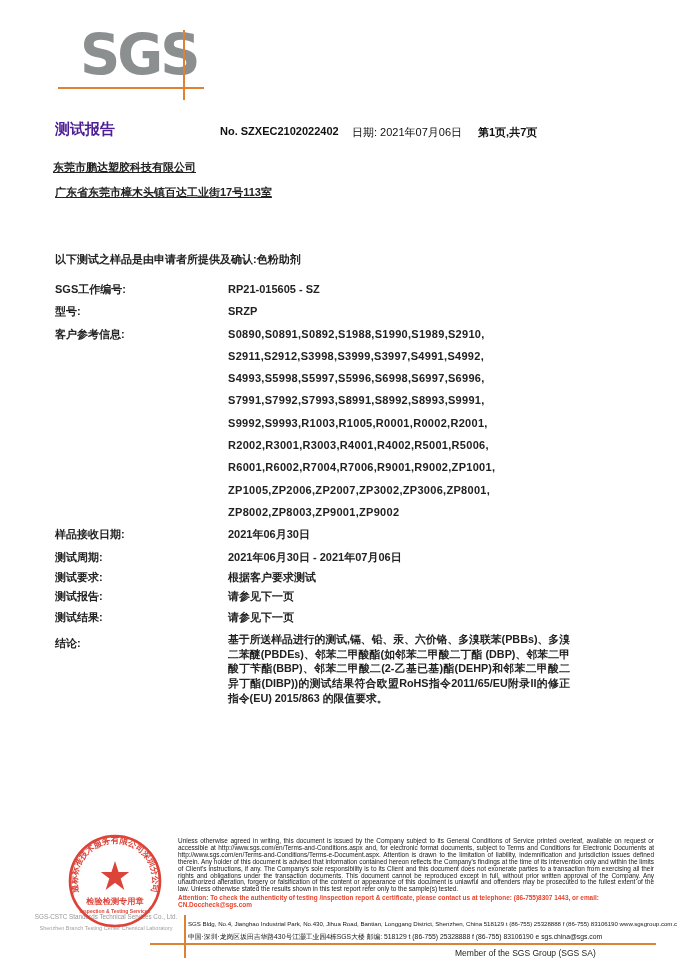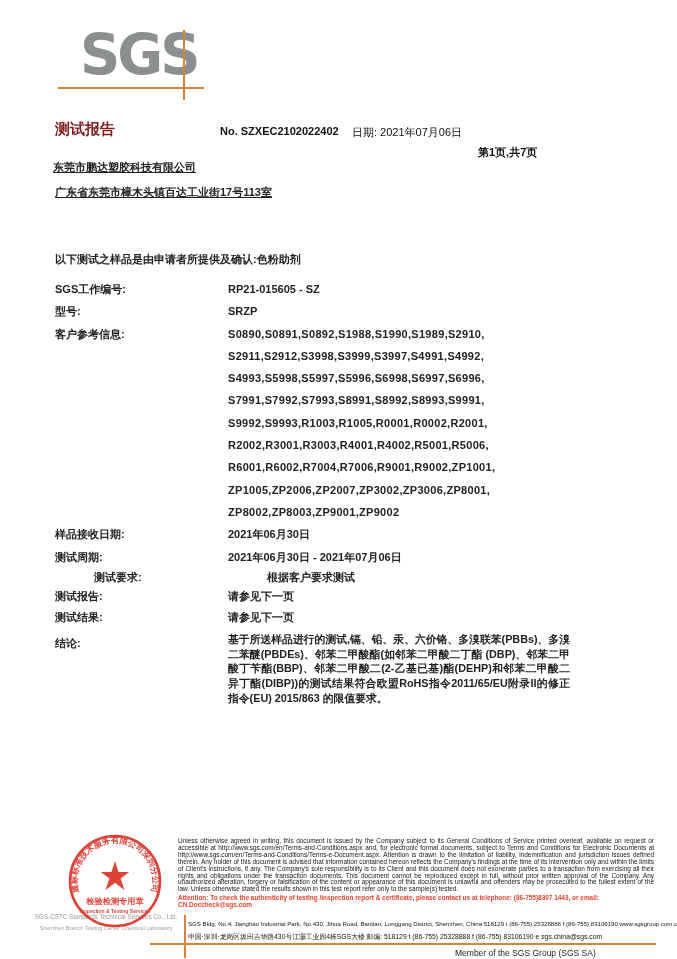--- a/index.html
+++ b/index.html
@@ -10,24 +10,24 @@
   
   .sgs-logo{
     position:absolute;left:80px;top:28px;
     font-family:"DejaVu Sans","Liberation Sans",sans-serif;
     font-weight:bold;font-size:56px;line-height:56px;letter-spacing:-3px;
     color:#8c8f90;transform:scaleY(1.02);
   }
   .reg-v-top{position:absolute;left:183px;top:30px;width:2px;height:70px;background:#dd8133;}
   .reg-h-top{position:absolute;left:58px;top:87px;width:146px;height:2px;background:#dd8133;}
   
-  .report-title{position:absolute;left:55px;top:120px;font-size:15px;font-weight:bold;color:#7f1d1d;}
+  .report-title{position:absolute;left:55px;top:120px;font-size:15px;font-weight:bold;color:#4c1d95;}
   .report-no{position:absolute;left:220px;top:125px;font-size:11px;font-weight:bold;color:#111;}
   .report-date{position:absolute;left:352px;top:125px;font-size:11px;font-weight:normal;color:#111;}
-  .report-page{position:absolute;left:478px;top:125px;font-size:11px;font-weight:bold;color:#111;margin-top:20px;}
+  .report-page{position:absolute;left:478px;top:125px;font-size:11px;font-weight:bold;color:#111;}
   
   .applicant-name{position:absolute;left:53px;top:160px;font-size:11px;font-weight:bold;color:#222;text-decoration:underline;}
   .applicant-address{position:absolute;left:55px;top:185px;font-size:11px;font-weight:bold;color:#222;text-decoration:underline;}
   
   .main{position:absolute;left:55px;top:248px;width:570px;font-size:11px;color:#222;}
   .statement{line-height:22px;margin-bottom:8px;font-weight:bold;}
   .frow{display:flex;line-height:22.3px;}
   .frow .lbl{width:173px;flex-shrink:0;font-weight:bold;}
   .frow .val{font-weight:bold;}
   .ref-lines div{line-height:22.3px;font-weight:bold;letter-spacing:0.3px;}
@@ -97,21 +97,21 @@
     <div class="frow">
       <span class="lbl">样品接收日期:</span>
       <span class="val">2021年06月30日</span>
     </div>
 
     <div class="frow">
       <span class="lbl">测试周期:</span>
       <span class="val">2021年06月30日 - 2021年07月06日</span>
     </div>
 
-    <div class="frow" style="line-height:19px;margin-left:39px;">
+    <div class="frow" style="line-height:19px;">
       <span class="lbl">测试要求:</span>
       <span class="val">根据客户要求测试</span>
     </div>
 
     <div class="frow" style="line-height:19px;">
       <span class="lbl">测试报告:</span>
       <span class="val">请参见下一页</span>
     </div>
 
     <div class="frow">

